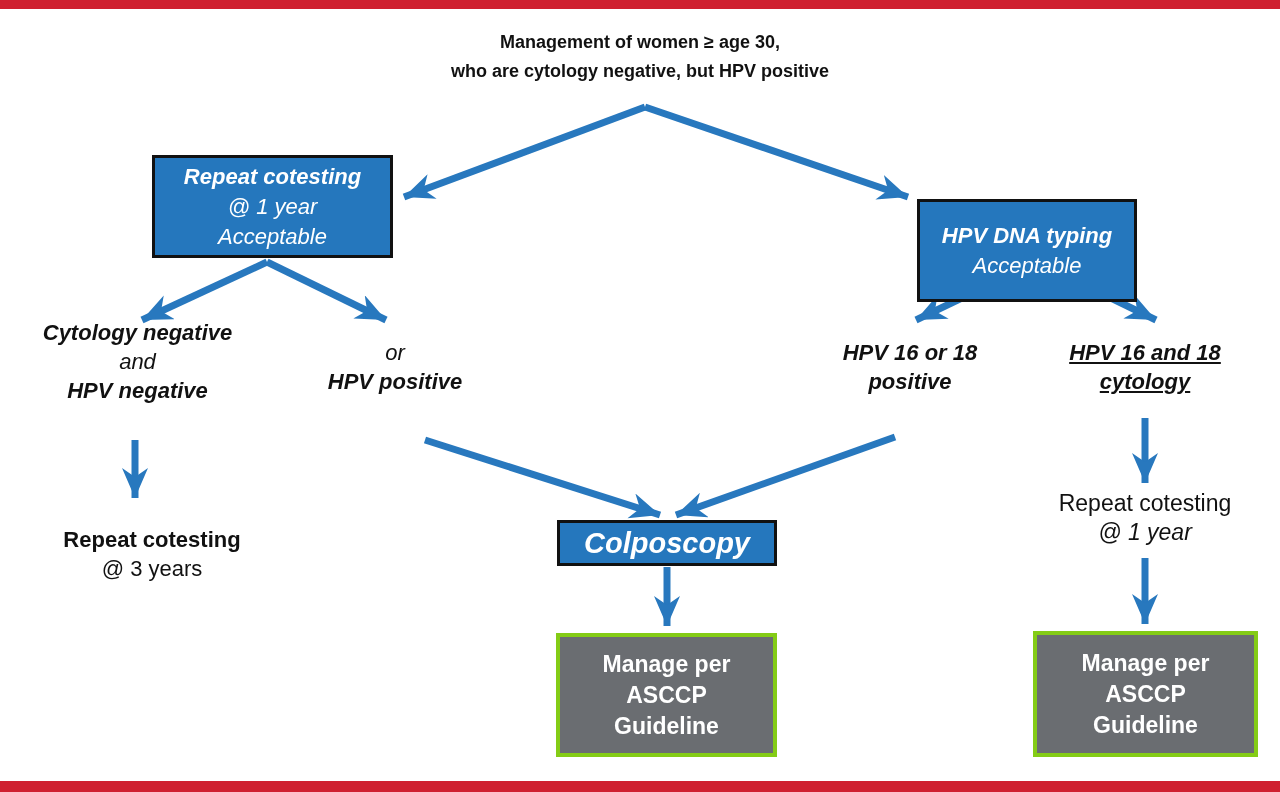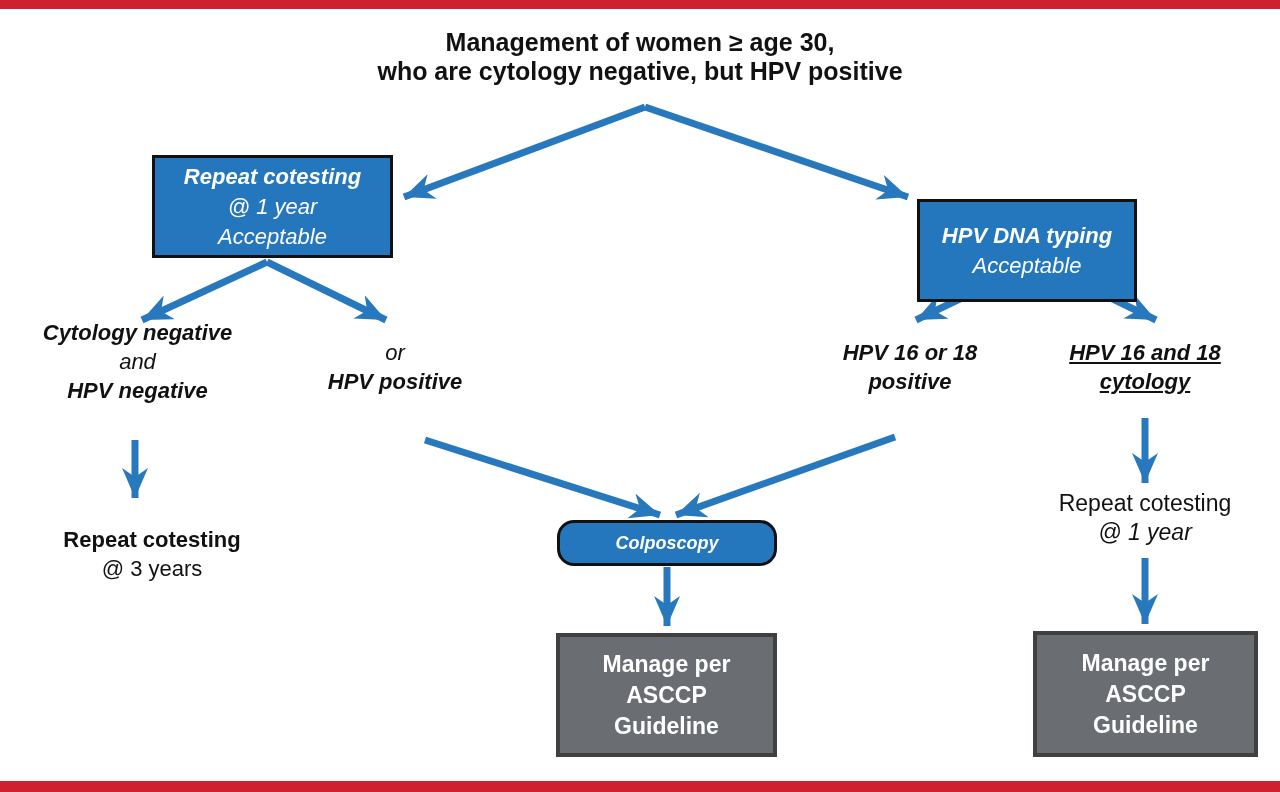--- a/index.html
+++ b/index.html
@@ -18,21 +18,21 @@
   .bar.top { top: 0; height: 9px; }
   .bar.bottom { top: 781px; height: 11px; }
 
   .arrow-layer { position: absolute; left: 0; top: 0; }
   .arrow-layer line { stroke: var(--arrow-blue, #2878be); stroke-width: 7; }
   .arrow-layer marker polygon { fill: var(--arrow-blue, #2878be); }
 
   .title {
     position: absolute; left: 0; top: 28px; width: 1280px;
     text-align: center; font-weight: bold;
-    font-size: 25px; line-height: 29px;
+    font-size: 18px; line-height: 29px;
   }
 
   .tnode {
     position: absolute; text-align: center;
     font-size: 22px; line-height: 29px;
   }
   .b  { font-weight: bold; }
   .i  { font-style: italic; }
   .bi { font-weight: bold; font-style: italic; }
   .r  { font-weight: normal; font-style: normal; }
@@ -43,24 +43,24 @@
     align-items: center; justify-content: center;
     text-align: center; color: #ffffff;
   }
   .box.blue {
     background: var(--box-blue, #2577bd);
     border: 3px solid #111111;
     font-size: 22px; line-height: 30px;
   }
   .box.gray {
     background: var(--box-gray, #6a6d71);
-    border: 4px solid #404040;
+    border: 4px solid #84cc16;
     font-size: 23px; line-height: 31px; font-weight: bold;
   }
-  .box.colpo { font-size: 18px; border-radius: 17px; }
+  .box.colpo { font-size: 29px; }
 </style>
 </head>
 <body style="--accent-red: #cf2030; --box-blue: #2577bd; --box-gray: #6a6d71; --arrow-blue: #2878be;">
 
 <div class="bar top"></div>
 <div class="bar bottom"></div>
 
 <svg class="arrow-layer" width="1280" height="792" viewBox="0 0 1280 792">
   <defs>
     <marker id="ah" markerUnits="userSpaceOnUse" markerWidth="31" markerHeight="27" refX="30" refY="13" orient="auto">

